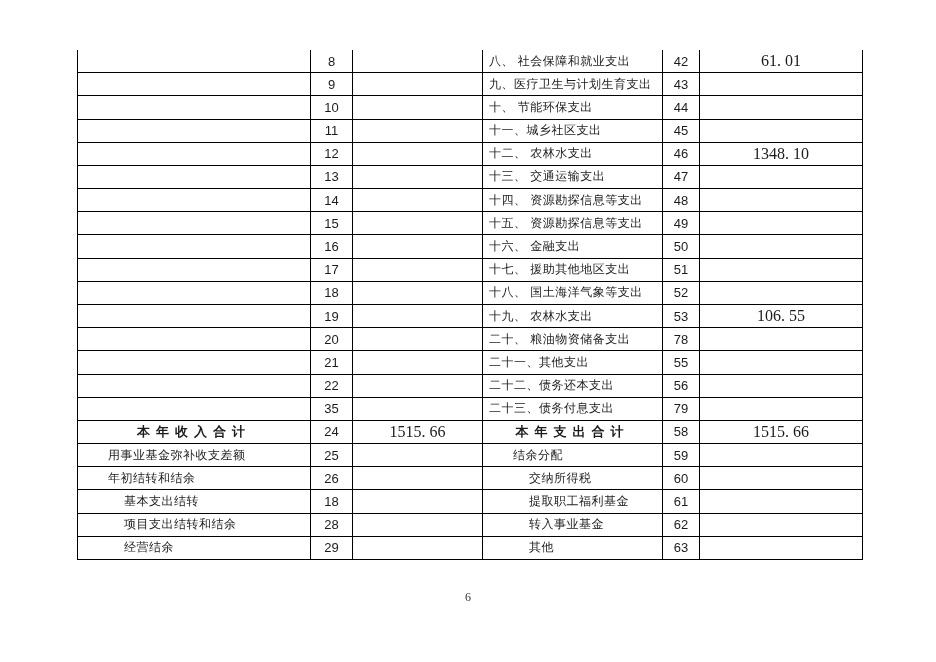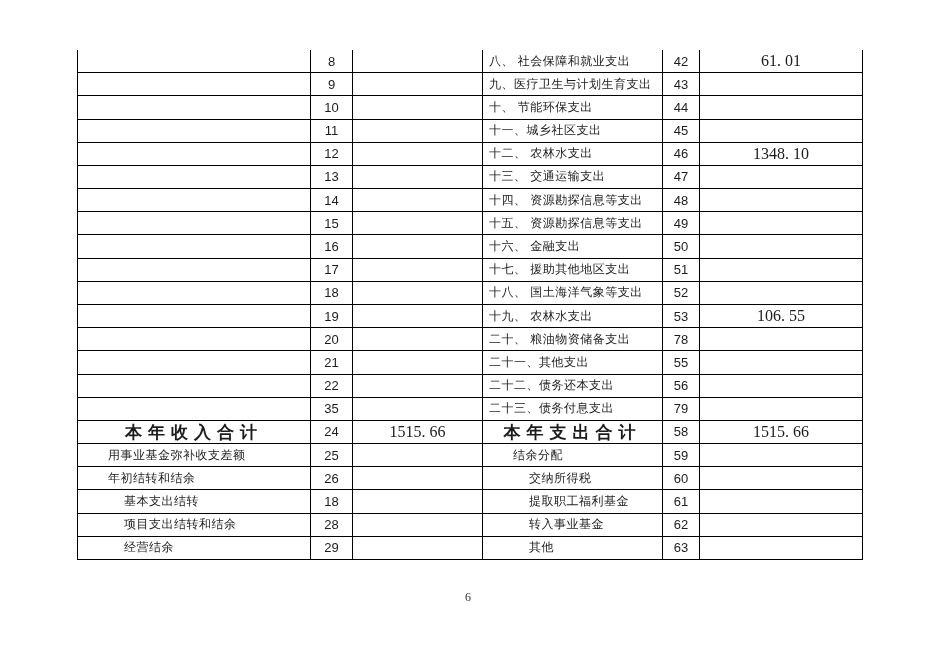--- a/index.html
+++ b/index.html
@@ -37,21 +37,21 @@
     font-size: 12px;
     letter-spacing: 0.5px;
     padding-left: 6px;
   }
   .c-label.ind1 { padding-left: 30px; }
   .c-label.ind2 { padding-left: 46px; }
   .c-label.total {
     justify-content: center;
     padding-left: 0;
     font-weight: bold;
-    font-size: 17px;
+    font-size: 13px;
     letter-spacing: 6px;
   }
   
   .c-num {
     justify-content: center;
     font-size: 13px;
     font-family: "Liberation Sans", sans-serif;
   }
   
   .c-val {

